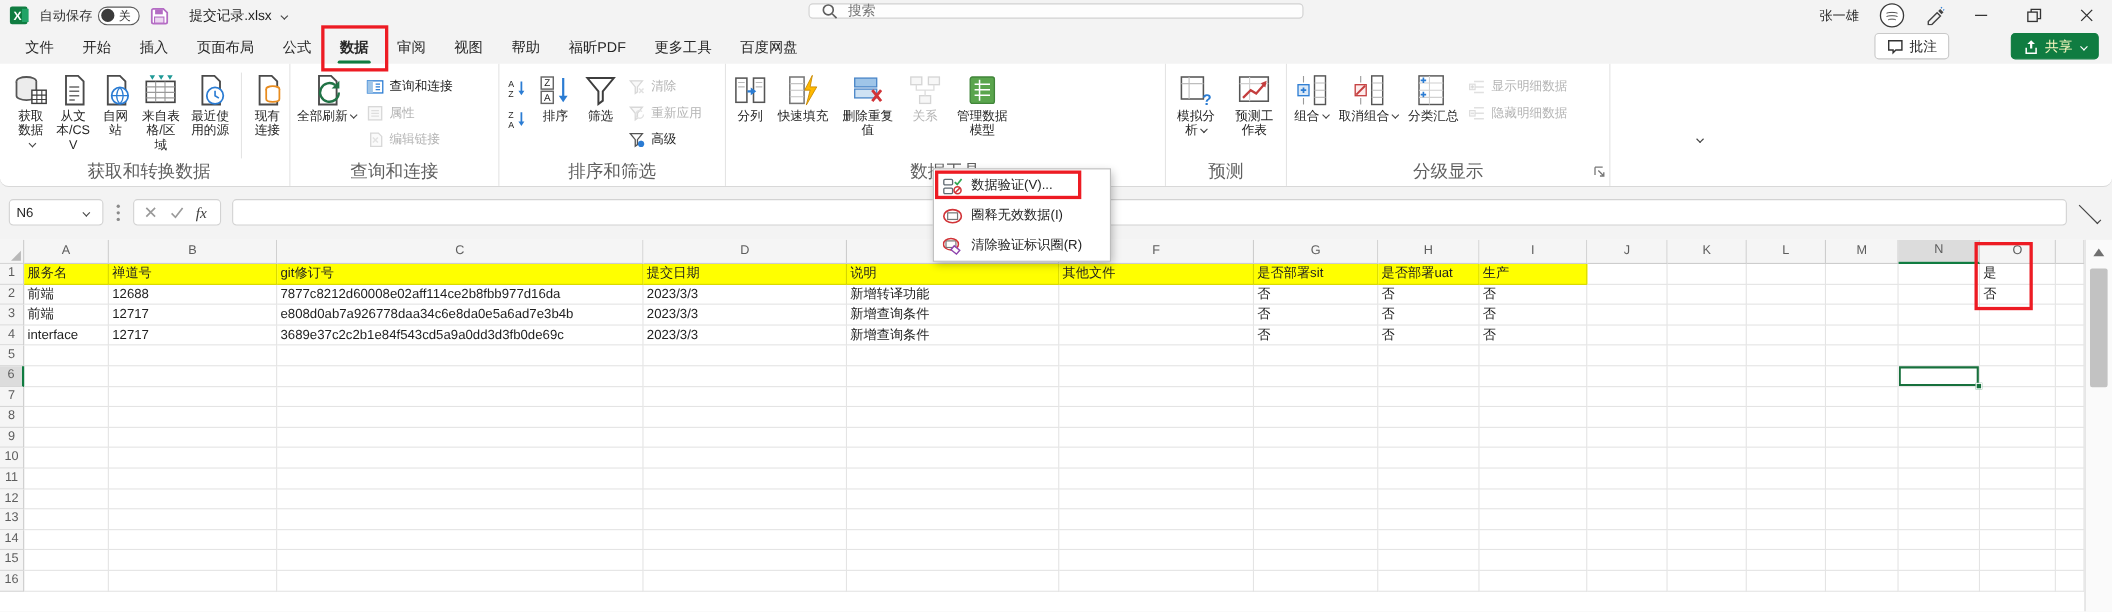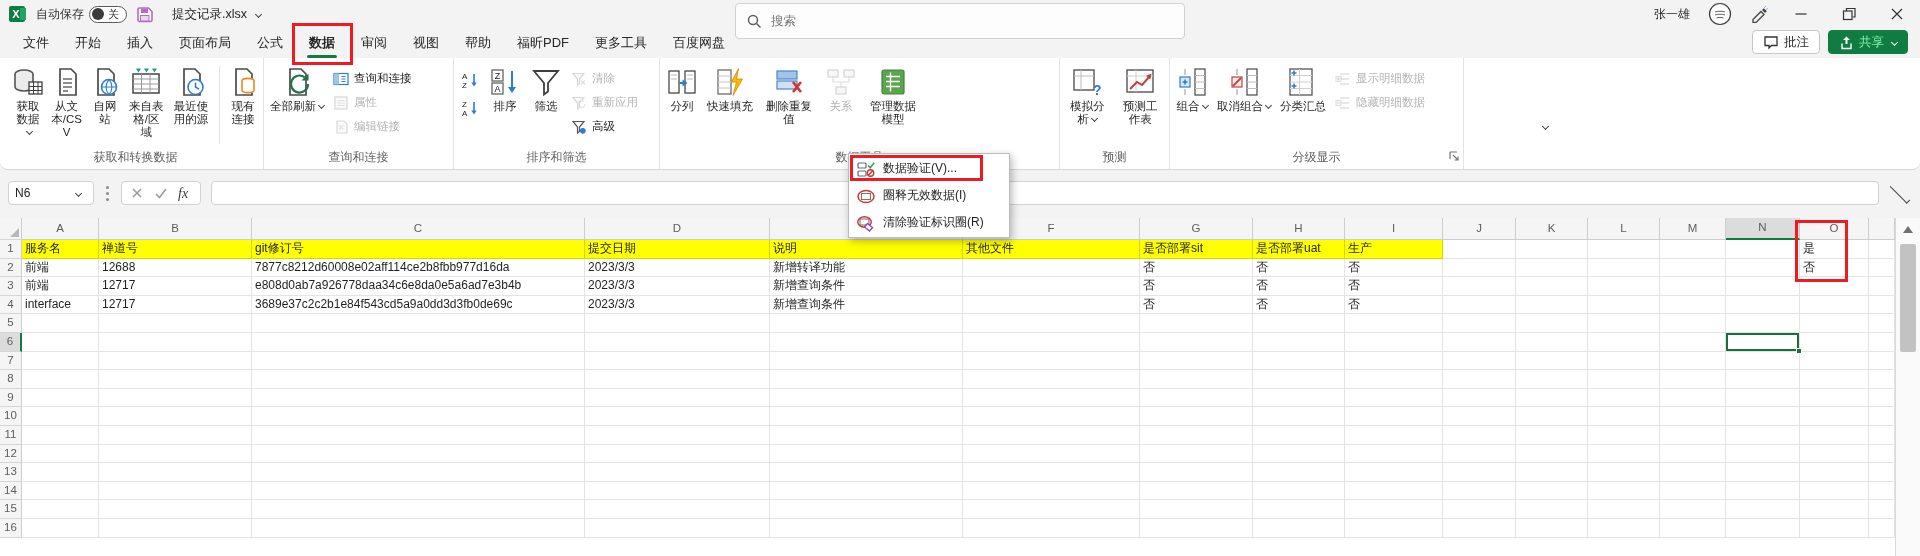--- a/index.html
+++ b/index.html
@@ -18,50 +18,50 @@
   
   .titlebar { position:absolute; left:0; top:0; width:1920px; height:28px;
     display:flex; align-items:center; padding:0 8px; gap:8px; background:#f3f3f3; }
   .tb-left { display:flex; align-items:center; gap:8px; }
   .autosave { display:flex; align-items:center; gap:5px; font-size:12px; color:#333; }
   .pill { width:38px; height:17px; border:1px solid #5a5a5a; border-radius:9px;
     display:flex; align-items:center; padding:0 2px; gap:4px; background:#fff; }
   .knob { width:12px; height:12px; background:#3b3b3b; border-radius:50%; }
   .pill-state { font-size:11px; color:#333; }
   .fname { display:flex; align-items:center; gap:6px; font-size:12.5px; color:#1f1f1f; margin-left:10px; }
-  .searchbox { position:absolute; left:735px; top:3px; width:450px; height:36px;
+  .searchbox { position:absolute; left:735px; top:3px; width:450px; height:14px;
     background:#fdfdfd; border:1px solid #d1d1d1; border-radius:4px;
     display:flex; align-items:center; gap:8px; padding:0 10px; }
   .searchbox input { border:none; outline:none; background:transparent; font-size:12.5px;
     color:#616161; width:100%; font-family:inherit; }
   .tb-right { position:absolute; right:8px; top:0; height:28px; display:flex; align-items:center; gap:18px; }
   .uname { font-size:12px; color:#1f1f1f; }
   .winbtn { width:30px; height:26px; display:flex; align-items:center; justify-content:center; }
 
   
   .tabrow { position:absolute; left:0; top:28px; width:1920px; height:30px; display:flex;
     align-items:center; padding-left:12px; gap:4px; }
   .tab { position:relative; font-size:13px; color:#262626; padding:4px 11px; white-space:nowrap; }
   .tab.active { font-weight:bold; }
   .tab.active::after { content:""; position:absolute; left:9px; right:9px; bottom:-2px;
     height:3px; background:var(--accent); border-radius:2px; }
   .anno { position:absolute; border:3px solid var(--red); pointer-events:none; z-index:90; }
   .anno-tab { left:-6px; right:-7px; top:-7px; bottom:-9px; }
   .tabrow-right { position:absolute; right:12px; top:30px; display:flex; gap:8px; }
   .pillbtn { height:24px; display:flex; align-items:center; gap:5px; padding:0 10px;
     border:1px solid #c8c8c8; border-radius:4px; background:#fff; font-size:12.5px; }
-  .sharebtn { background:var(--accent); border-color:var(--accent); color:#86efac; }
+  .sharebtn { background:var(--accent); border-color:var(--accent); color:#fef9c3;margin-left:48px; }
 
   
   .ribbon { position:absolute; left:0; top:58px; width:1920px; height:112px; background:#fff;
     border-bottom:1px solid #d8d8d8; border-radius:0 0 8px 8px; }
   .ribbon-inner { display:flex; height:111px; padding-left:8px; }
   .rgroup { position:relative; border-right:1px solid #e4e4e4; display:flex; flex-direction:column; flex:0 0 auto; }
   .rbtns { display:flex; align-items:flex-start; gap:3px; padding:4px 3px 0 3px; height:90px; overflow:hidden; }
-  .rlabel { position:relative; text-align:center; font-size:12px; color:#5f5f5f; height:20px; line-height:18px; }
+  .rlabel { position:relative; text-align:center; font-size:16px; color:#5f5f5f; height:20px; line-height:18px; }
   .rbig { position:relative; display:flex; flex-direction:column; align-items:center;
     height:84px; padding:2px 3px 0 3px; border-radius:4px; font-size:11.5px; color:#1f1f1f;
     text-align:center; line-height:13px; max-width:60px; min-width:34px; }
   .rbig.pressed { background:#e4e4e4; border:1px solid #a6a6a6; }
   .ric { height:36px; display:flex; align-items:center; justify-content:center; }
   .rlb { white-space:normal; word-break:break-all; }
   .disabled { color:#b4b4b4; }
   .disabled .ric svg, .sbtn.disabled svg { filter:grayscale(1) opacity(.5); }
   .stack { display:flex; flex-direction:column; gap:7px; padding-top:8px; }
   .sbtn { display:flex; align-items:center; gap:5px; font-size:11.5px; height:17px; padding:0 3px; white-space:nowrap; }

